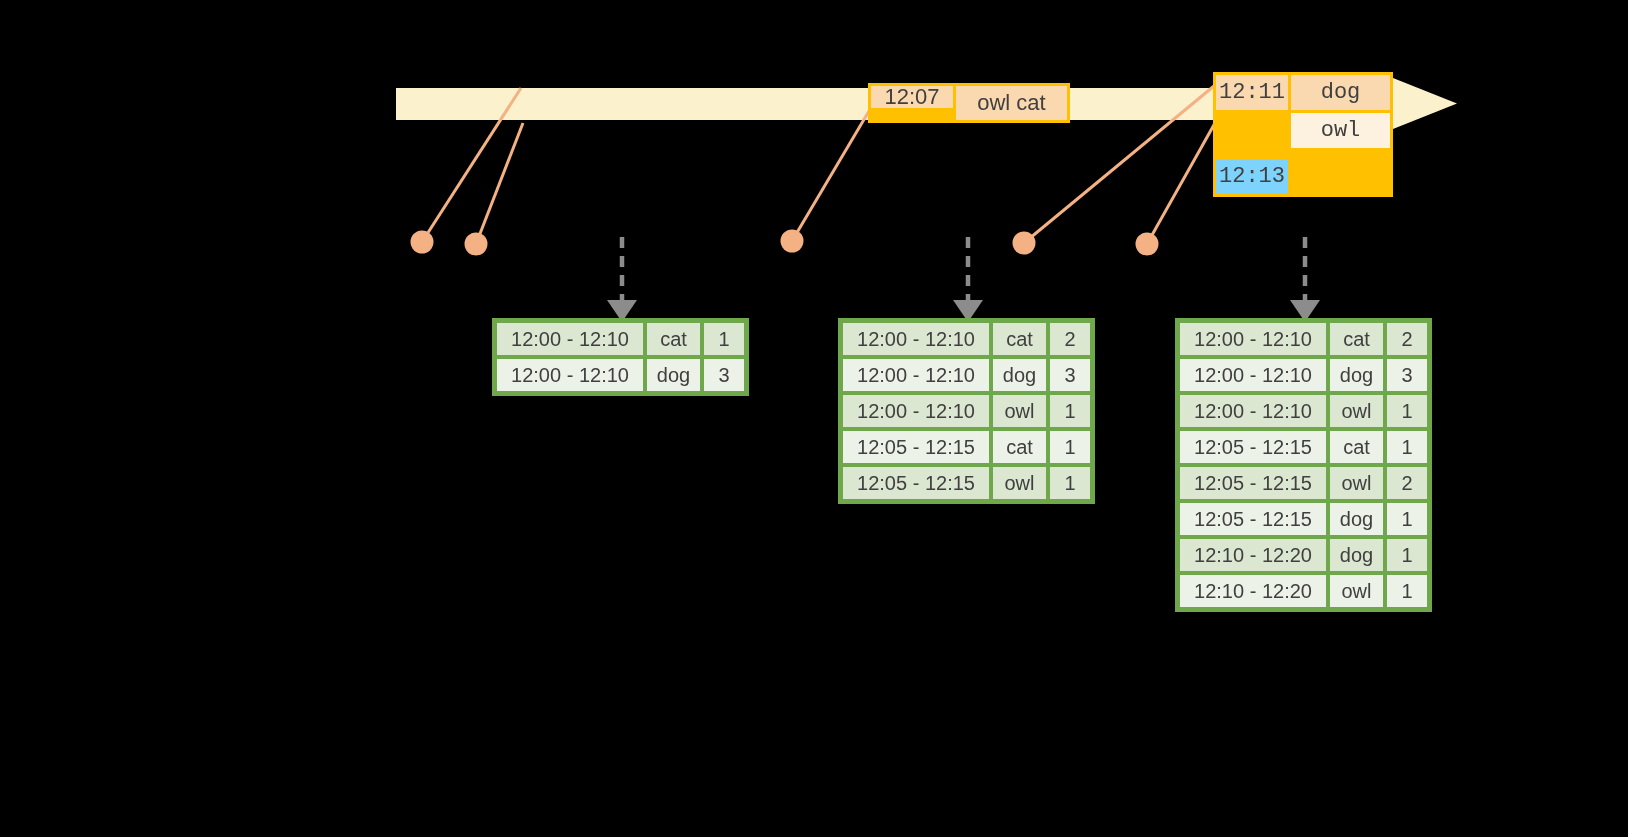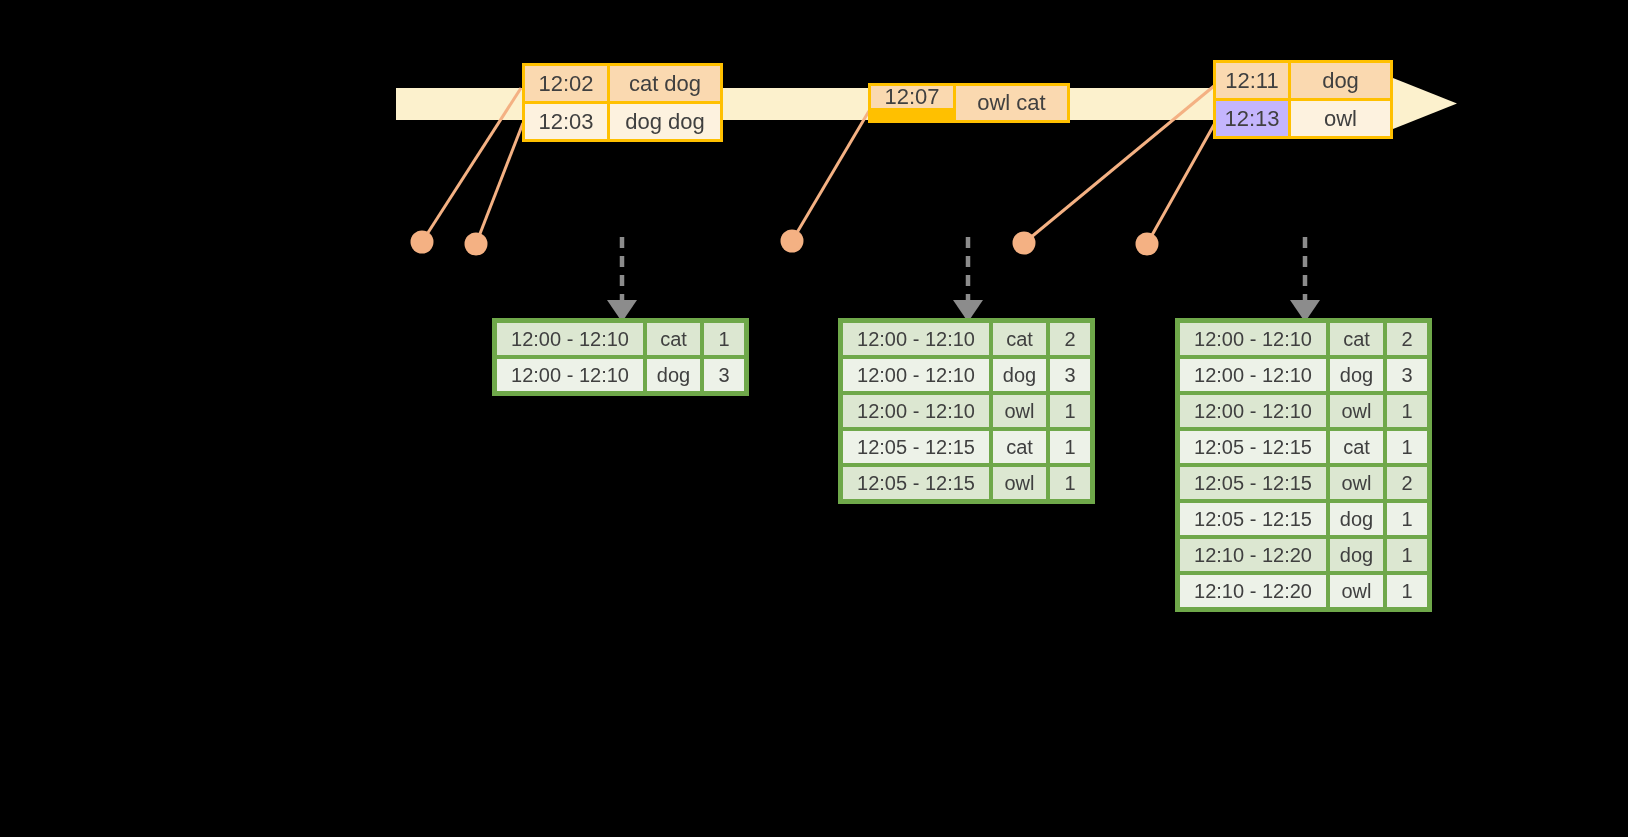--- a/index.html
+++ b/index.html
@@ -43,34 +43,28 @@
       <circle cx="792" cy="241" r="11.5" fill="#F4B183"></circle>
       <circle cx="1024" cy="243" r="11.5" fill="#F4B183"></circle>
       <circle cx="1147" cy="244" r="11.5" fill="#F4B183"></circle>
       <line x1="622" y1="237" x2="622" y2="301" stroke="#8C8C8C" stroke-width="4.5" stroke-dasharray="11 8"></line>
       <polygon points="607,300 637,300 622,322" fill="#8C8C8C"></polygon>
       <line x1="968" y1="237" x2="968" y2="301" stroke="#8C8C8C" stroke-width="4.5" stroke-dasharray="11 8"></line>
       <polygon points="953,300 983,300 968,322" fill="#8C8C8C"></polygon>
       <line x1="1305" y1="237" x2="1305" y2="301" stroke="#8C8C8C" stroke-width="4.5" stroke-dasharray="11 8"></line>
       <polygon points="1290,300 1320,300 1305,322" fill="#8C8C8C"></polygon>
     </svg>
-    <div class="tbl etbl" style="left: 522px; top: 63px; grid-template-columns: 82px 110px; background: rgb(255, 192, 0);">
-      <div class="cell" style="height: 35px; background: rgb(250, 217, 176);">12:02</div>
-      <div class="cell" style="height: 35px; background: rgb(250, 217, 176);">cat dog</div>
-      <div class="cell" style="height: 35px; background: rgb(253, 242, 223);">12:03</div>
-      <div class="cell" style="height: 35px; background: rgb(253, 242, 223);">dog dog</div>
-    </div>
     <div class="tbl etbl" style="left: 868px; top: 83px; grid-template-columns: 82px 111px; background: rgb(255, 192, 0);">
       <div class="cell" style="height: 22px; background: rgb(250, 217, 176);">12:07</div>
       <div class="cell" style="height: 34px; background: rgb(250, 217, 176);">owl cat</div>
     </div>
-    <div class="tbl etbl" style="left: 1213px; top: 60px; grid-template-columns: 72px 99px; background: rgb(255, 192, 0);">
+    <div class="tbl etbl" style="left: 1213px; top: 72px; grid-template-columns: 72px 99px; background: rgb(255, 192, 0); font-family: Liberation Mono, monospace;">
       <div class="cell" style="height: 35px; background: rgb(250, 217, 176);">12:11</div>
       <div class="cell" style="height: 35px; background: rgb(250, 217, 176);">dog</div>
-      <div class="cell" style="height: 35px; background: #c4b5fd;">12:13</div>
+      <div class="cell" style="height: 35px; background: #7dd3fc; margin-top: 46px;">12:13</div>
       <div class="cell" style="height: 35px; background: rgb(253, 242, 223);">owl</div>
     </div>
     <div class="tbl gtbl" style="left: 492px; top: 318px; grid-template-columns: 146px 53px 40px; background: rgb(111, 168, 74);">
       <div class="cell" style="height: 32px; background: rgb(220, 231, 209);">12:00 - 12:10</div>
       <div class="cell" style="height: 32px; background: rgb(220, 231, 209);">cat</div>
       <div class="cell" style="height: 32px; background: rgb(220, 231, 209);">1</div>
       <div class="cell" style="height: 32px; background: rgb(237, 242, 232);">12:00 - 12:10</div>
       <div class="cell" style="height: 32px; background: rgb(237, 242, 232);">dog</div>
       <div class="cell" style="height: 32px; background: rgb(237, 242, 232);">3</div>
     </div>

